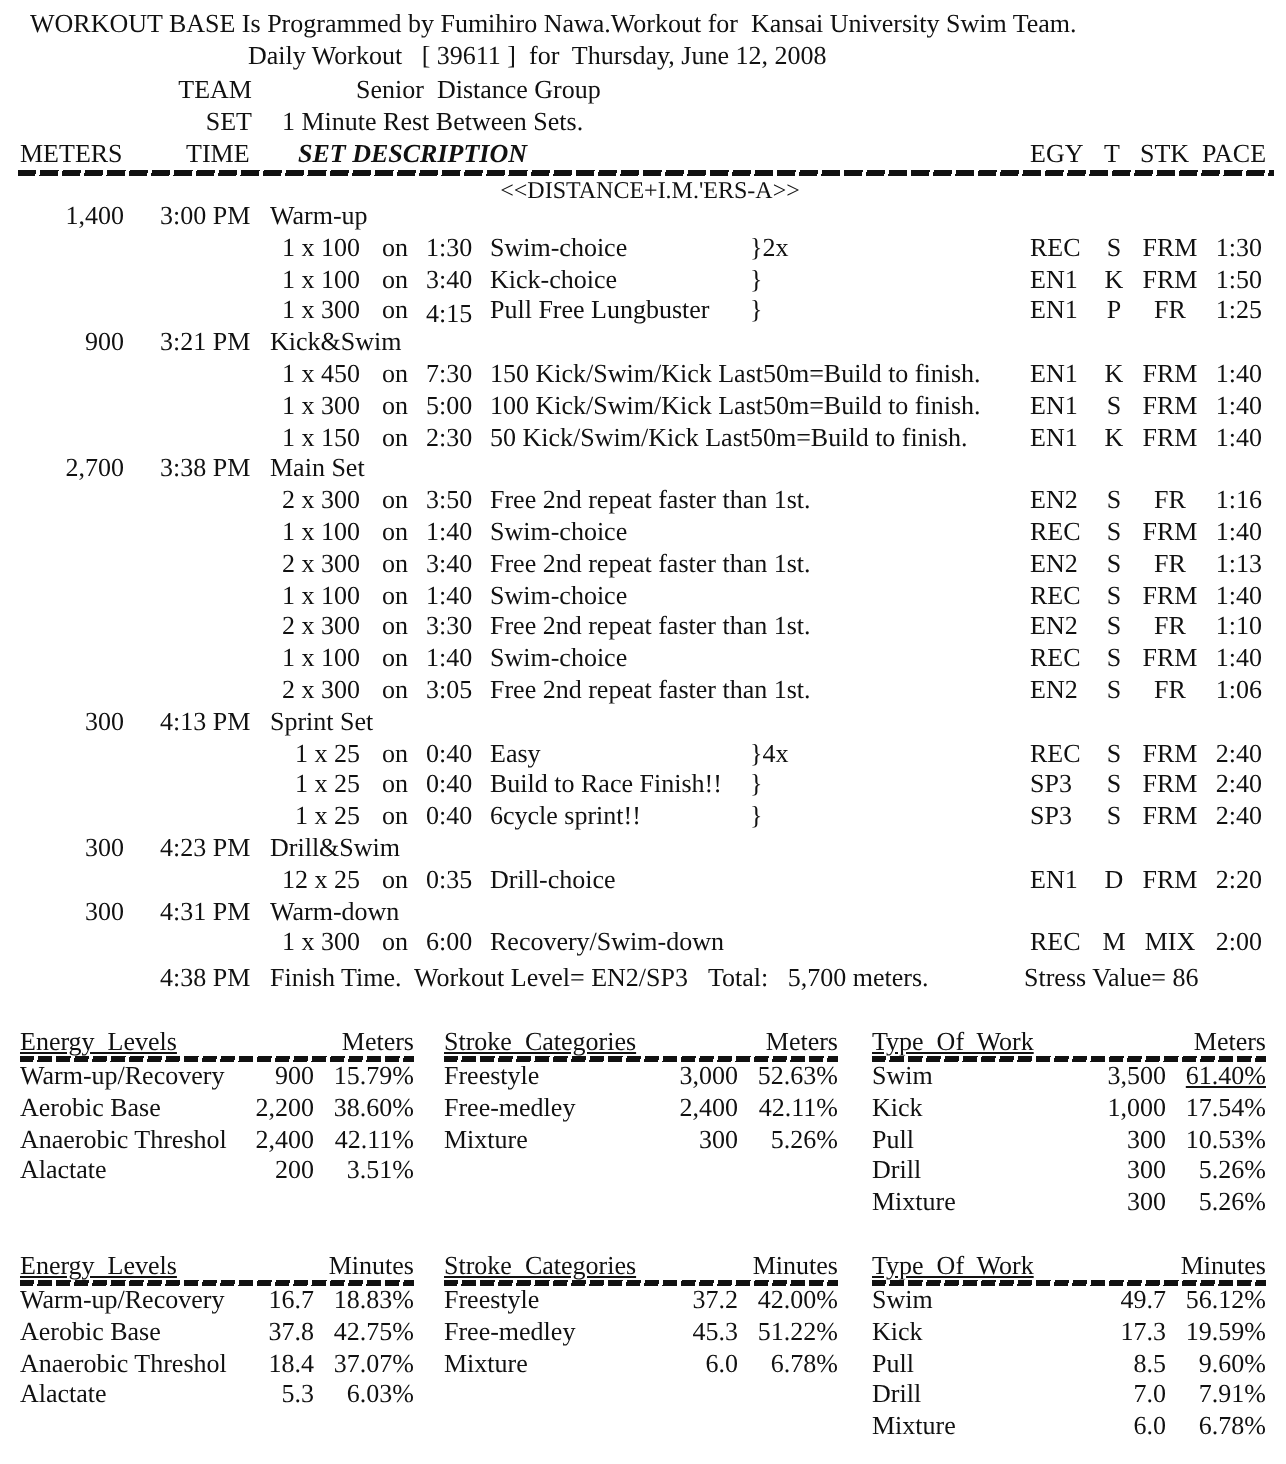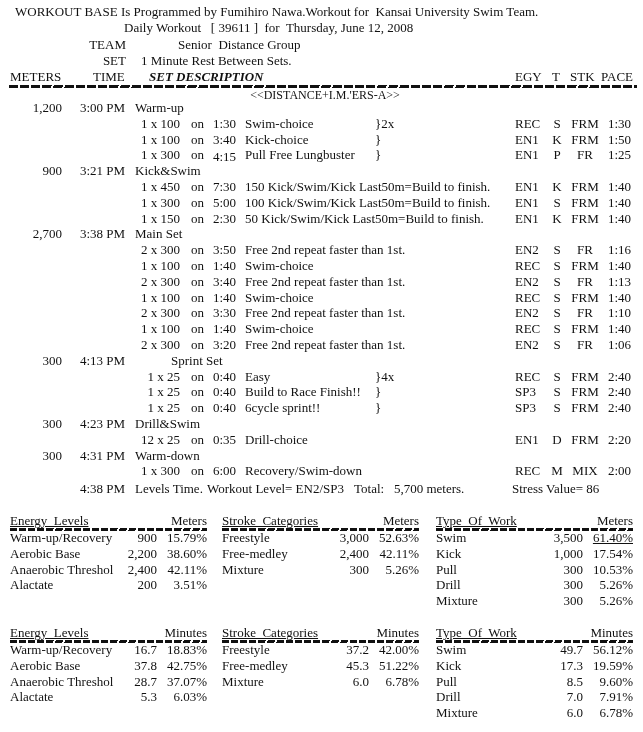--- a/index.html
+++ b/index.html
@@ -30,21 +30,21 @@
 <div class="abs ital" style="left:149px; top:69px;text-align:center;">SET DESCRIPTION</div>
 <div class="abs" style="left:515px; top:69px;">EGY</div>
 <div class="abs" style="left:552px; top:69px;">T</div>
 <div class="abs" style="left:570px; top:69px;">STK</div>
 <div class="abs" style="left:601px; top:69px;">PACE</div>
 <div class="hdr-line" style="left:9px; width:628px; top:85px;"></div>
 
 <div class="abs c" style="left:180px; width:290px; top:87px; font-size:12px;">&lt;&lt;DISTANCE+I.M.'ERS-A&gt;&gt;</div>
 
 <div id="sets">
-    <div class="abs r" style="left:0; width:62px; top:100px;">1,200</div>
+    <div class="abs r" style="left:0; width:62px; top:100px;">1,400</div>
     <div class="abs" style="left:80px; top:100px;">3:00 PM</div>
     <div class="abs" style="left:135px; top:100px;">Warm-up</div>
     <div class="abs r" style="left:120px; width:60px; top:116px;">1 x 100</div>
     <div class="abs" style="left:191px; top:116px;">on</div>
     <div class="abs" style="left:213px; top:116px;">1:30</div>
     <div class="abs" style="left:245px; top:116px;">Swim-choice</div>
     <div class="abs" style="left:375px; top:116px;">}2x</div>
     <div class="abs" style="left:515px; top:116px;">REC</div>
     <div class="abs c" style="left:550px; width:14px; top:116px;">S</div>
     <div class="abs c" style="left:568px; width:34px; top:116px;">FRM</div>
@@ -140,29 +140,29 @@
     <div class="abs r" style="left:120px; width:60px; top:321px;">1 x 100</div>
     <div class="abs" style="left:191px; top:321px;">on</div>
     <div class="abs" style="left:213px; top:321px;">1:40</div>
     <div class="abs" style="left:245px; top:321px;">Swim-choice</div>
     <div class="abs" style="left:515px; top:321px;">REC</div>
     <div class="abs c" style="left:550px; width:14px; top:321px;">S</div>
     <div class="abs c" style="left:568px; width:34px; top:321px;">FRM</div>
     <div class="abs r" style="left:600px; width:31px; top:321px;">1:40</div>
     <div class="abs r" style="left:120px; width:60px; top:337px;">2 x 300</div>
     <div class="abs" style="left:191px; top:337px;">on</div>
-    <div class="abs" style="left:213px; top:337px;">3:20</div>
+    <div class="abs" style="left:213px; top:337px;">3:05</div>
     <div class="abs" style="left:245px; top:337px;">Free 2nd repeat faster than 1st.</div>
     <div class="abs" style="left:515px; top:337px;">EN2</div>
     <div class="abs c" style="left:550px; width:14px; top:337px;">S</div>
     <div class="abs c" style="left:568px; width:34px; top:337px;">FR</div>
     <div class="abs r" style="left:600px; width:31px; top:337px;">1:06</div>
     <div class="abs r" style="left:0; width:62px; top:353px;">300</div>
     <div class="abs" style="left:80px; top:353px;">4:13 PM</div>
-    <div class="abs" style="left:135px; top:353px;margin-left:36px;">Sprint Set</div>
+    <div class="abs" style="left:135px; top:353px;">Sprint Set</div>
     <div class="abs r" style="left:120px; width:60px; top:369px;">1 x 25</div>
     <div class="abs" style="left:191px; top:369px;">on</div>
     <div class="abs" style="left:213px; top:369px;">0:40</div>
     <div class="abs" style="left:245px; top:369px;">Easy</div>
     <div class="abs" style="left:375px; top:369px;">}4x</div>
     <div class="abs" style="left:515px; top:369px;">REC</div>
     <div class="abs c" style="left:550px; width:14px; top:369px;">S</div>
     <div class="abs c" style="left:568px; width:34px; top:369px;">FRM</div>
     <div class="abs r" style="left:600px; width:31px; top:369px;">2:40</div>
     <div class="abs r" style="left:120px; width:60px; top:384px;">1 x 25</div>
@@ -201,21 +201,21 @@
     <div class="abs" style="left:191px; top:463px;">on</div>
     <div class="abs" style="left:213px; top:463px;">6:00</div>
     <div class="abs" style="left:245px; top:463px;">Recovery/Swim-down</div>
     <div class="abs" style="left:515px; top:463px;">REC</div>
     <div class="abs c" style="left:550px; width:14px; top:463px;">M</div>
     <div class="abs c" style="left:568px; width:34px; top:463px;">MIX</div>
     <div class="abs r" style="left:600px; width:31px; top:463px;">2:00</div>
   </div>
 
 <div class="abs" style="left:80px; top:481px;">4:38 PM</div>
-<div class="abs" style="left:135px; top:481px;">Levels Time.</div>
+<div class="abs" style="left:135px; top:481px;">Finish Time.</div>
 <div class="abs" style="left:207px; top:481px;">Workout Level= EN2/SP3</div>
 <div class="abs" style="left:354px; top:481px;">Total:   5,700 meters.</div>
 <div class="abs" style="left:512px; top:481px;">Stress Value= 86</div>
 
 <div id="summaries">
     <div class="abs uline" style="left:10px; top:513px;">Energy  Levels</div>
     <div class="abs r" style="left:10px; width:197px; top:513px;">Meters</div>
     <div class="sum-line" style="left:10px; width:197px; top:528px;"></div>
     <div class="abs" style="left:10px; top:530px;">Warm-up/Recovery</div>
     <div class="abs r" style="left:10px; width:147px; top:530px;">900</div>
@@ -262,21 +262,21 @@
     <div class="abs uline" style="left:10px; top:625px;">Energy  Levels</div>
     <div class="abs r" style="left:10px; width:197px; top:625px;">Minutes</div>
     <div class="sum-line" style="left:10px; width:197px; top:640px;"></div>
     <div class="abs" style="left:10px; top:642px;">Warm-up/Recovery</div>
     <div class="abs r" style="left:10px; width:147px; top:642px;">16.7</div>
     <div class="abs r" style="left:10px; width:197px; top:642px;">18.83%</div>
     <div class="abs" style="left:10px; top:658px;">Aerobic Base</div>
     <div class="abs r" style="left:10px; width:147px; top:658px;">37.8</div>
     <div class="abs r" style="left:10px; width:197px; top:658px;">42.75%</div>
     <div class="abs" style="left:10px; top:674px;">Anaerobic Threshol</div>
-    <div class="abs r" style="left:10px; width:147px; top:674px;">28.7</div>
+    <div class="abs r" style="left:10px; width:147px; top:674px;">18.4</div>
     <div class="abs r" style="left:10px; width:197px; top:674px;">37.07%</div>
     <div class="abs" style="left:10px; top:689px;">Alactate</div>
     <div class="abs r" style="left:10px; width:147px; top:689px;">5.3</div>
     <div class="abs r" style="left:10px; width:197px; top:689px;">6.03%</div>
     <div class="abs uline" style="left:222px; top:625px;">Stroke  Categories</div>
     <div class="abs r" style="left:222px; width:197px; top:625px;">Minutes</div>
     <div class="sum-line" style="left:222px; width:197px; top:640px;"></div>
     <div class="abs" style="left:222px; top:642px;">Freestyle</div>
     <div class="abs r" style="left:222px; width:147px; top:642px;">37.2</div>
     <div class="abs r" style="left:222px; width:197px; top:642px;">42.00%</div>

